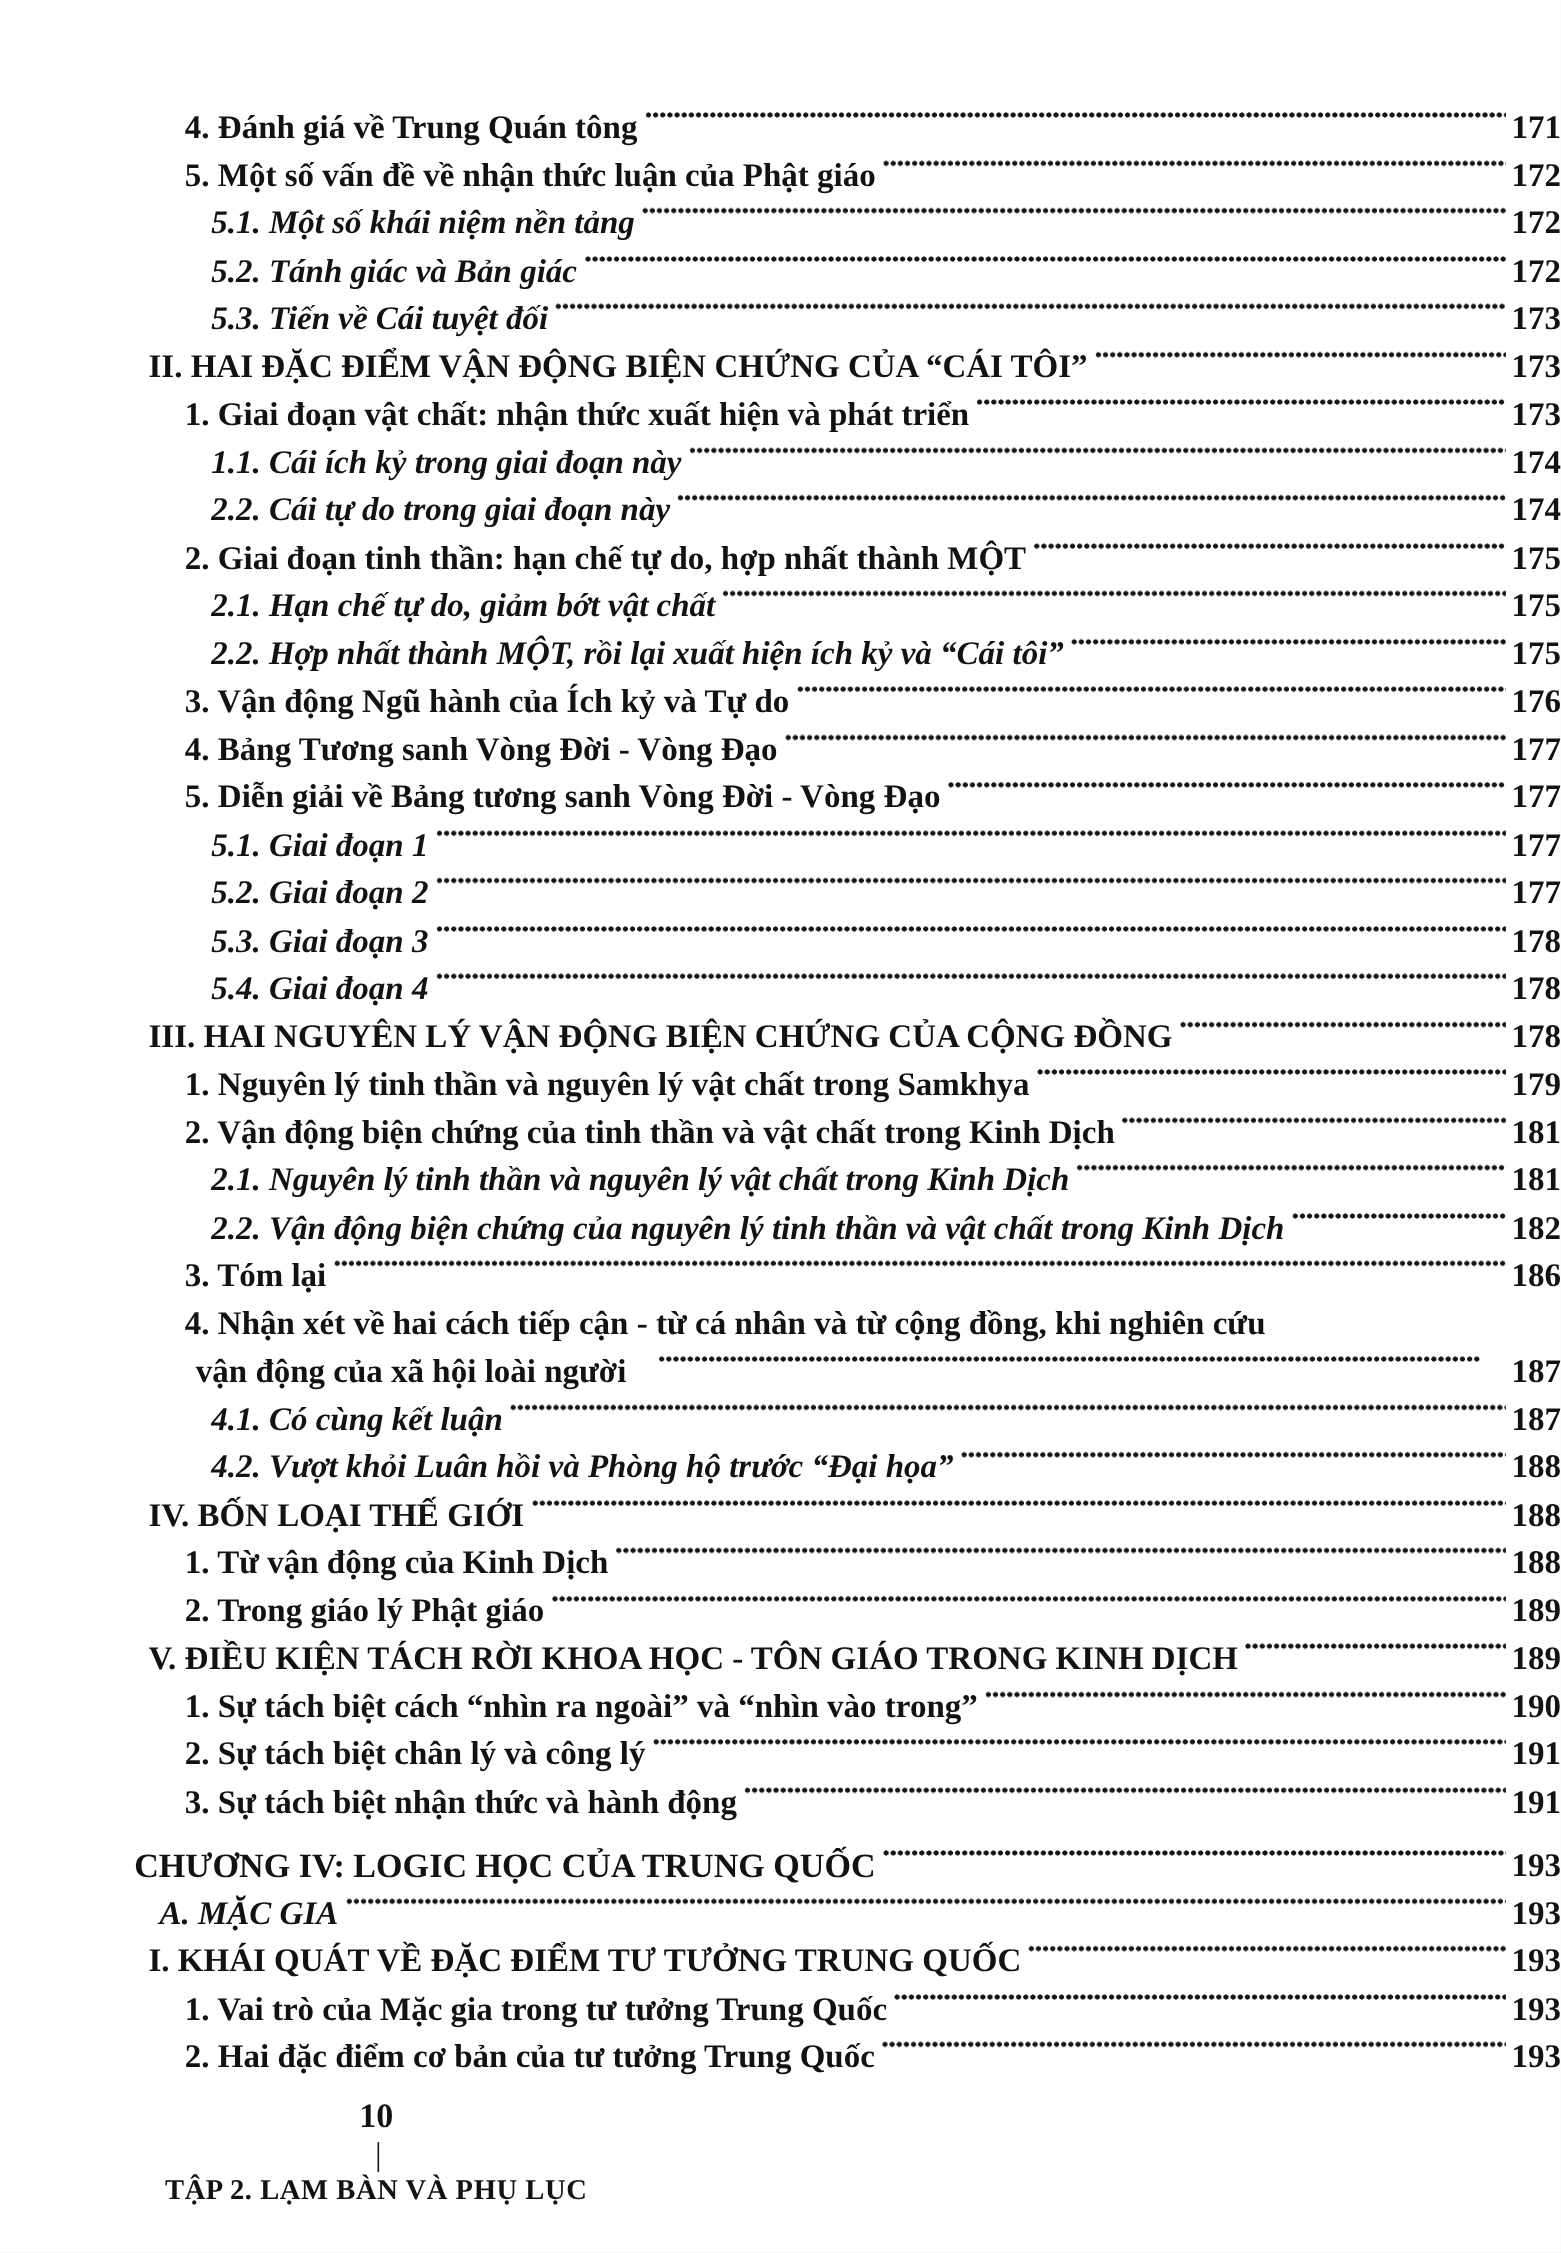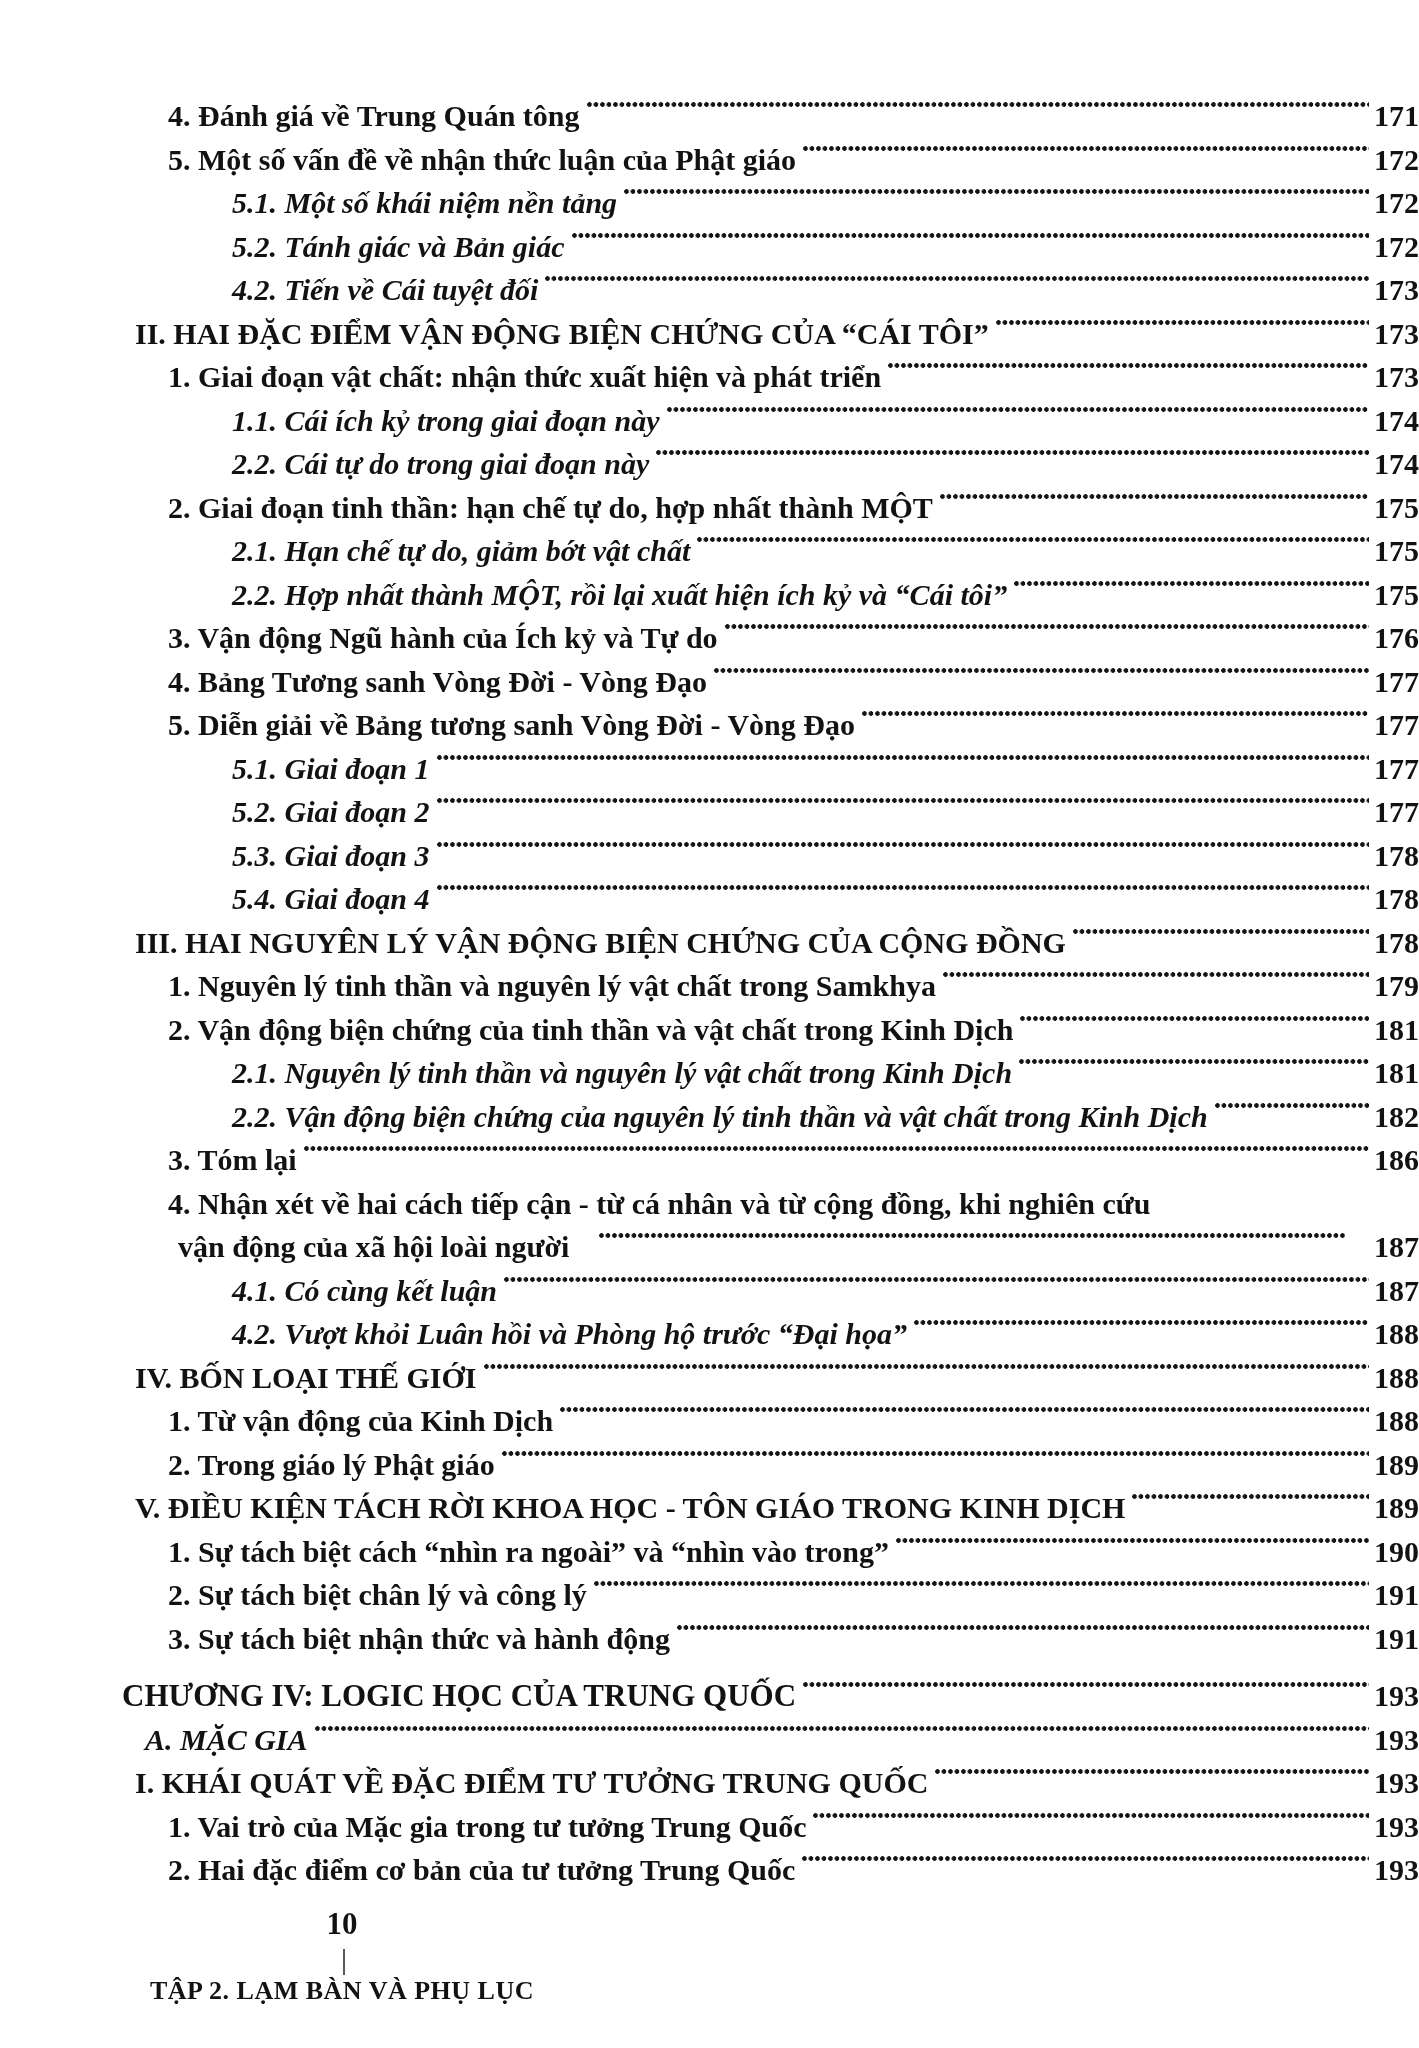--- a/index.html
+++ b/index.html
@@ -50,21 +50,21 @@
     background-size: 6.5px 9px;
     background-repeat: repeat-x;
     min-width: 0;
   }
   .italic .label { font-style: italic; }
   .lvl-chapter  { padding-left: 122px; }
   .lvl-chapter .label { font-size: 31px; }
   .lvl-section  { padding-left: 135px; }
   .lvl-asection { padding-left: 145px; }
   .lvl-item     { padding-left: 168px; }
-  .lvl-sub      { padding-left: 192px; margin-left: 40px; }
+  .lvl-sub      { padding-left: 192px; }
   .lvl-cont     { padding-left: 178px; gap: 23px; }
   .gap { height: 14px; }
   .footer {
     position: absolute;
     left: 150px;
     top: 1906px;
     display: flex;
     align-items: center;
     flex-direction: column;
   }
@@ -103,21 +103,21 @@
     <span class="label">5.1. Một số khái niệm nền tảng</span>
     <span class="dots"></span>
     <span class="pagenum">172</span>
   </div>
       <div class="row lvl-sub italic">
     <span class="label">5.2. Tánh giác và Bản giác</span>
     <span class="dots"></span>
     <span class="pagenum">172</span>
   </div>
       <div class="row lvl-sub italic">
-    <span class="label">4.2. Tiến về Cái tuyệt đối</span>
+    <span class="label">5.3. Tiến về Cái tuyệt đối</span>
     <span class="dots"></span>
     <span class="pagenum">173</span>
   </div>
       <div class="row lvl-section">
     <span class="label">II. HAI ĐẶC ĐIỂM VẬN ĐỘNG BIỆN CHỨNG CỦA “CÁI TÔI”</span>
     <span class="dots"></span>
     <span class="pagenum">173</span>
   </div>
       <div class="row lvl-item">
     <span class="label">1. Giai đoạn vật chất: nhận thức xuất hiện và phát triển</span>

